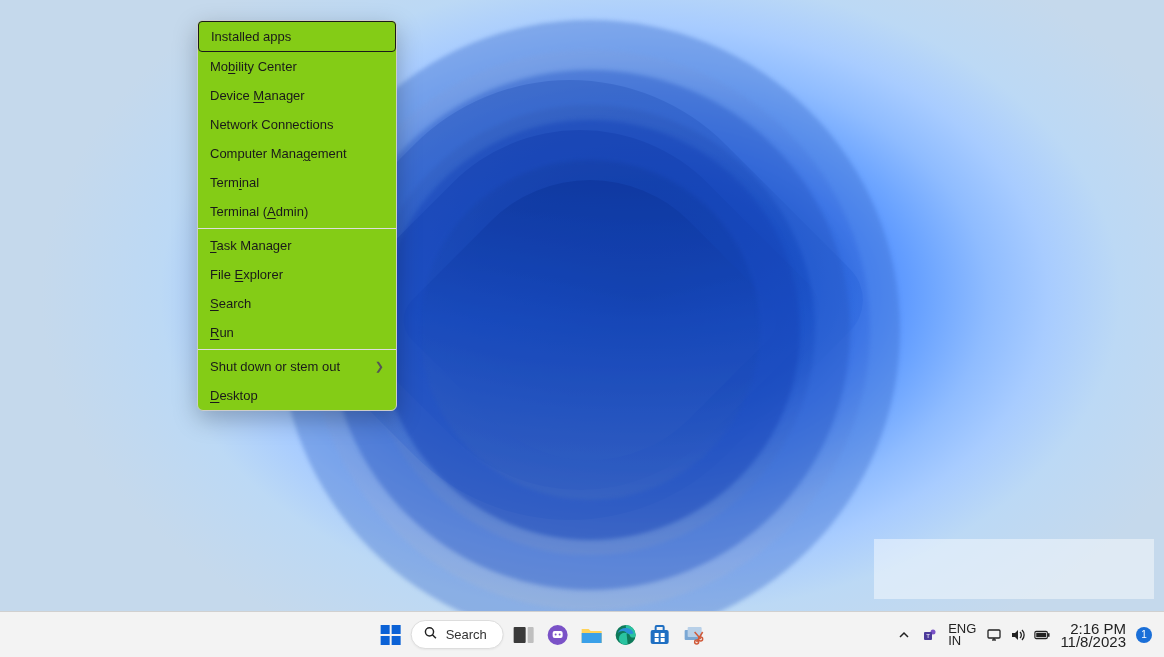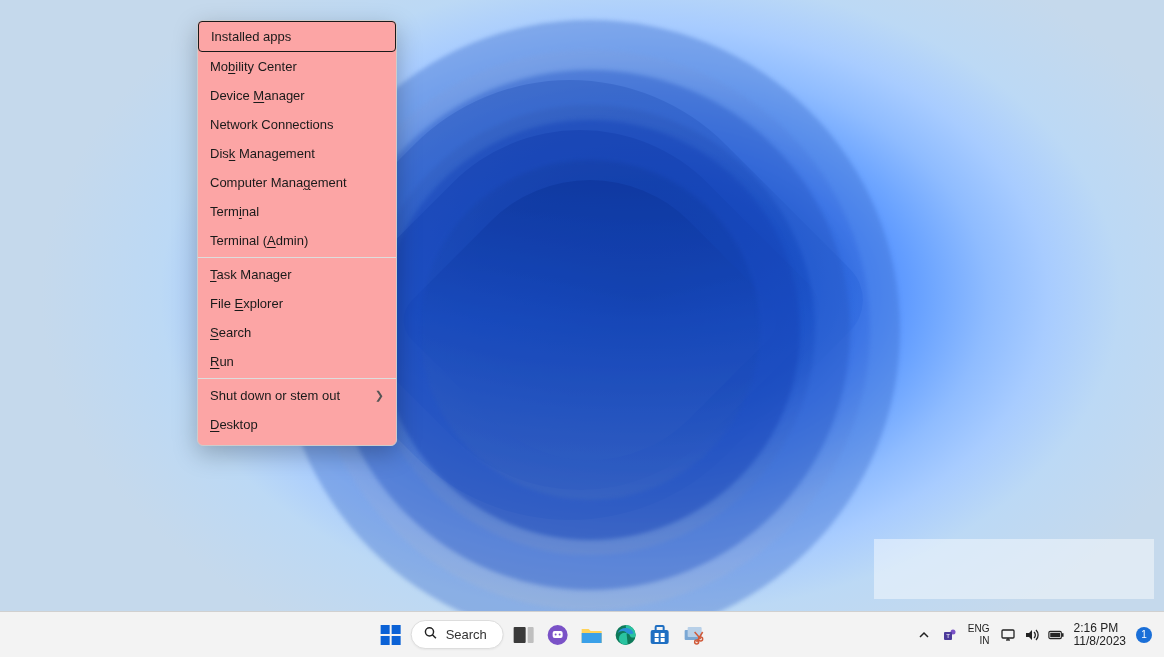--- a/index.html
+++ b/index.html
@@ -15,43 +15,43 @@
     .b1{width:420px;height:420px;left:380px;top:120px;border:40px solid rgba(30,80,200,0.35);}
     .b2{width:520px;height:520px;left:330px;top:70px;border:35px solid rgba(60,120,230,0.28);}
     .b3{width:620px;height:620px;left:280px;top:20px;border:30px solid rgba(100,160,250,0.22);}
     .petal{position:absolute;background:linear-gradient(135deg,#0b2f8a,#2a6ff0,#6da5ff);border-radius:50% 10% 50% 10%;transform:rotate(45deg);opacity:0.6;}
     .p1{width:280px;height:280px;left:450px;top:180px;}
     .p2{width:360px;height:360px;left:400px;top:130px;opacity:0.45;}
     .p3{width:440px;height:440px;left:350px;top:80px;opacity:0.3;}
     
     .context-menu {
       position: absolute; left: 197px; top: 20px; width: 200px;
-      background: #fca5a5; border: 1px solid #ccc; border-radius: 6px;
-      box-shadow: 0 8px 24px rgba(0,0,0,0.25); padding-bottom: 6px; z-index: 50;
+      background: #84cc16; border: 1px solid #ccc; border-radius: 6px;
+      box-shadow: 0 8px 24px rgba(0,0,0,0.25); z-index: 50;
     }
     .menu-item {
       padding: 7px 12px; font-size: 13px; color: #1a1a1a; cursor: default;
       position: relative; display:flex; align-items:center; justify-content:space-between;
     }
     .menu-item.first { border:1px solid #1a1a1a; border-radius:4px; margin:0; }
     .menu-sep { height:1px; background:#ddd; margin:2px 0; }
     .chev { font-size:11px; color:#555; }
     
     .taskbar {
       position:absolute; bottom:0; left:0; right:0; height:46px;
       background:#f3f3f3; border-top:1px solid #d0d0d0;
       display:flex; align-items:center; z-index:100;
     }
     .tb-center { position:absolute; left:50%; transform:translateX(-62%); display:flex; align-items:center; gap:6px; }
     .tb-right { margin-left:auto; display:flex; align-items:center; gap:10px; padding-right:12px; }
     .tb-icon { width:28px; height:28px; display:flex; align-items:center; justify-content:center; border-radius:4px; }
     .start-btn svg{display:block;}
     .search-box { display:flex; align-items:center; gap:8px; background:#fff; border:1px solid #ddd; border-radius:18px; padding:5px 16px 5px 12px; font-size:13px; color:#333; box-shadow:0 1px 2px rgba(0,0,0,0.05); }
-    .lang { text-align:right; font-size:10px; line-height:12px; color:#222; }
-    .clock { font-size:12px; line-height:13px; color:#222; }
+    .lang { text-align:left; font-size:13px; line-height:12px; color:#222; }
+    .clock { text-align:right; font-size:15px; line-height:13px; color:#222; }
     .tray-ico { width:16px; height:16px; display:inline-flex; align-items:center; justify-content:center; }
     .tray-group { display:flex; align-items:center; gap:8px; }
     .notif-dot{width:16px;height:16px;border-radius:50%;background:#1a6fd8;color:#fff;font-size:10px;display:flex;align-items:center;justify-content:center;}
     .underline{text-decoration:underline;text-decoration-thickness:1px;text-underline-offset:2px;}
     .wm-area{position:absolute;right:10px;bottom:58px;width:280px;height:60px;background:rgba(255,255,255,0.45);}
   </style>
 </head>
 <body>
 
 <div class="desktop">
@@ -70,23 +70,20 @@
       <span>Installed apps</span>
     </div>
     <div class="menu-item">
       <span>Mo<span class="underline">b</span>ility Center</span>
     </div>
     <div class="menu-item">
       <span>Device <span class="underline">M</span>anager</span>
     </div>
     <div class="menu-item">
       <span>Network Connections</span>
-    </div>
-    <div class="menu-item">
-      <span>Dis<span class="underline">k</span> Management</span>
     </div>
     <div class="menu-item">
       <span>Computer Mana<span class="underline">g</span>ement</span>
     </div>
     <div class="menu-item">
       <span>Term<span class="underline">i</span>nal</span>
     </div>
     <div class="menu-item">
       <span>Terminal (<span class="underline">A</span>dmin)</span>
     </div>

